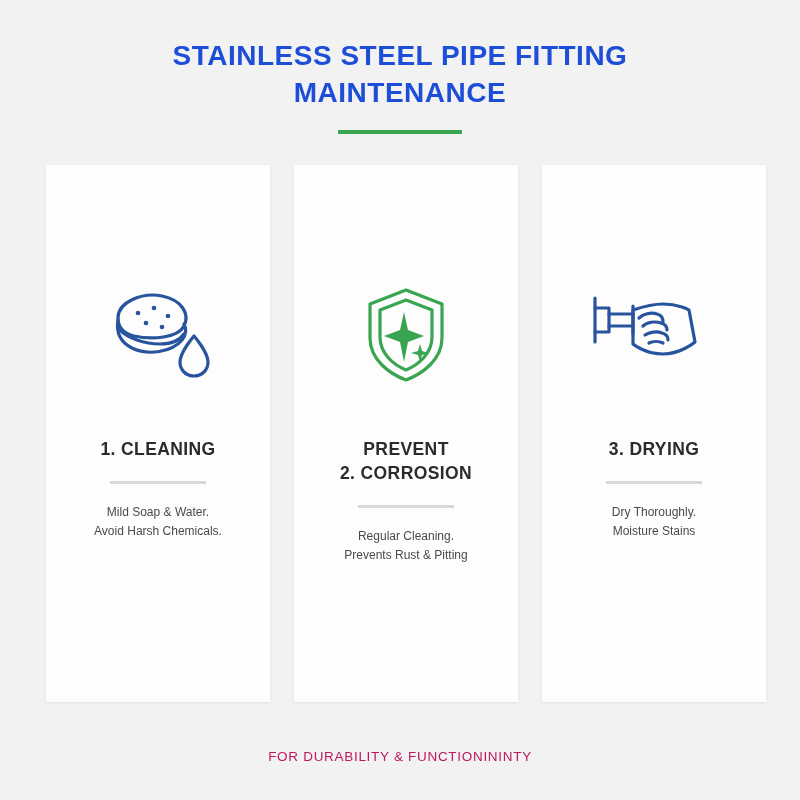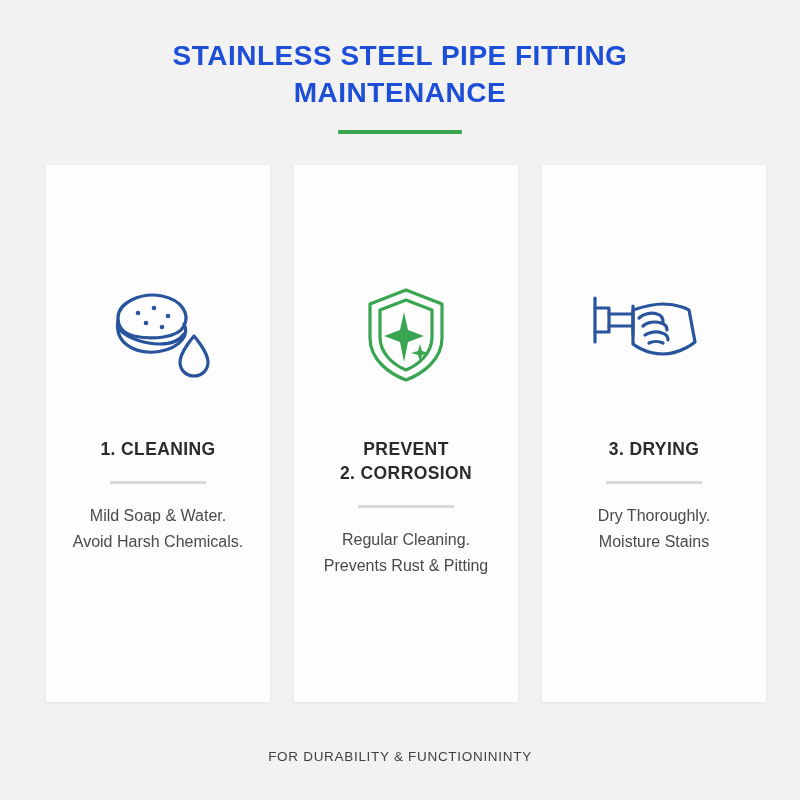--- a/index.html
+++ b/index.html
@@ -76,35 +76,35 @@
     padding: 0 12px;
   }
   .card-rule {
     margin-top: 20px;
     width: 96px;
     height: 3px;
     background: #d8d8d8;
   }
   .card-desc {
     margin-top: 19px;
-    font-size: 16px;
+    font-size: 12px;
     color: #4a4a4a;
     text-align: center;
     line-height: 1.6;
     padding: 0 14px;
   }
   .footer {
     position: absolute;
     left: 0;
     right: 0;
     bottom: 36px;
     text-align: center;
     font-size: 13.5px;
     letter-spacing: 0.7px;
-    color: #404040;
+    color: #be185d;
     text-transform: uppercase;
   }
 </style>
 </head>
 <body>
 
 <div class="page">
 
   <div class="title">Stainless Steel Pipe Fitting Maintenance</div>
   <div class="title-underline"></div>

